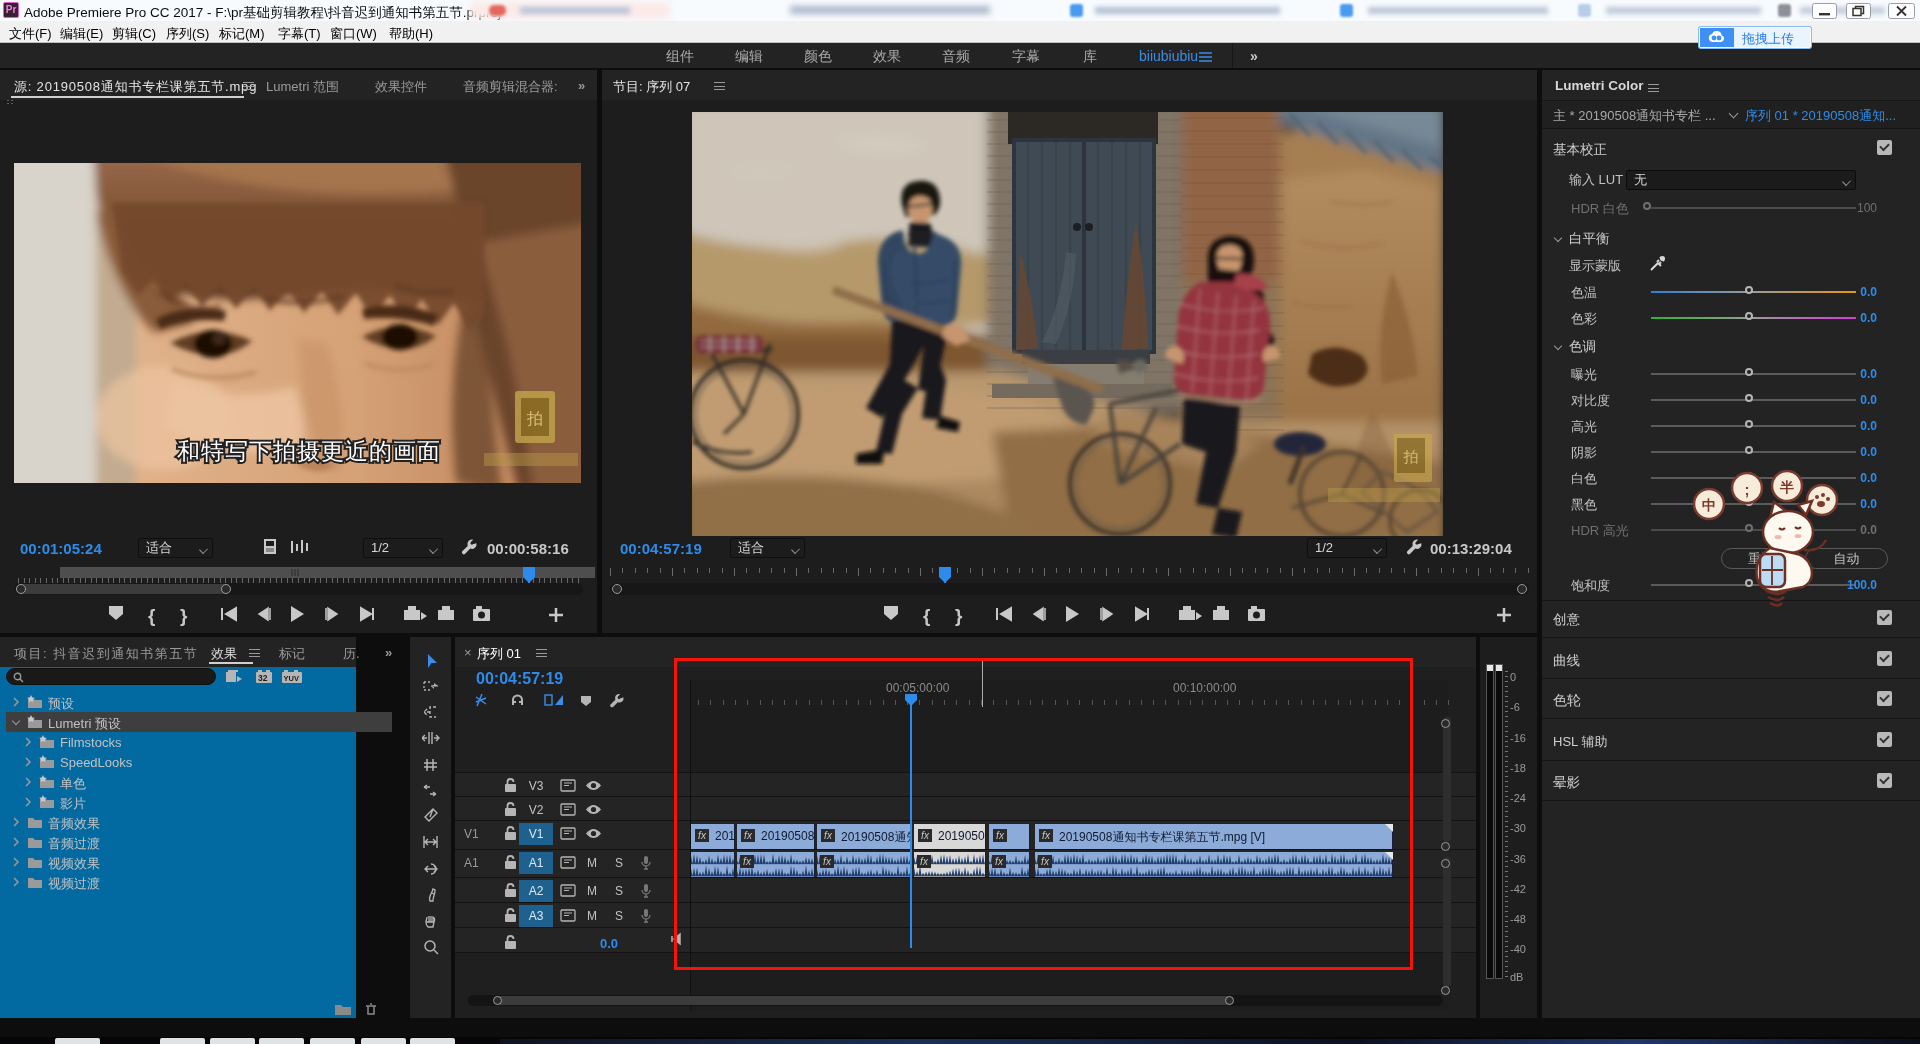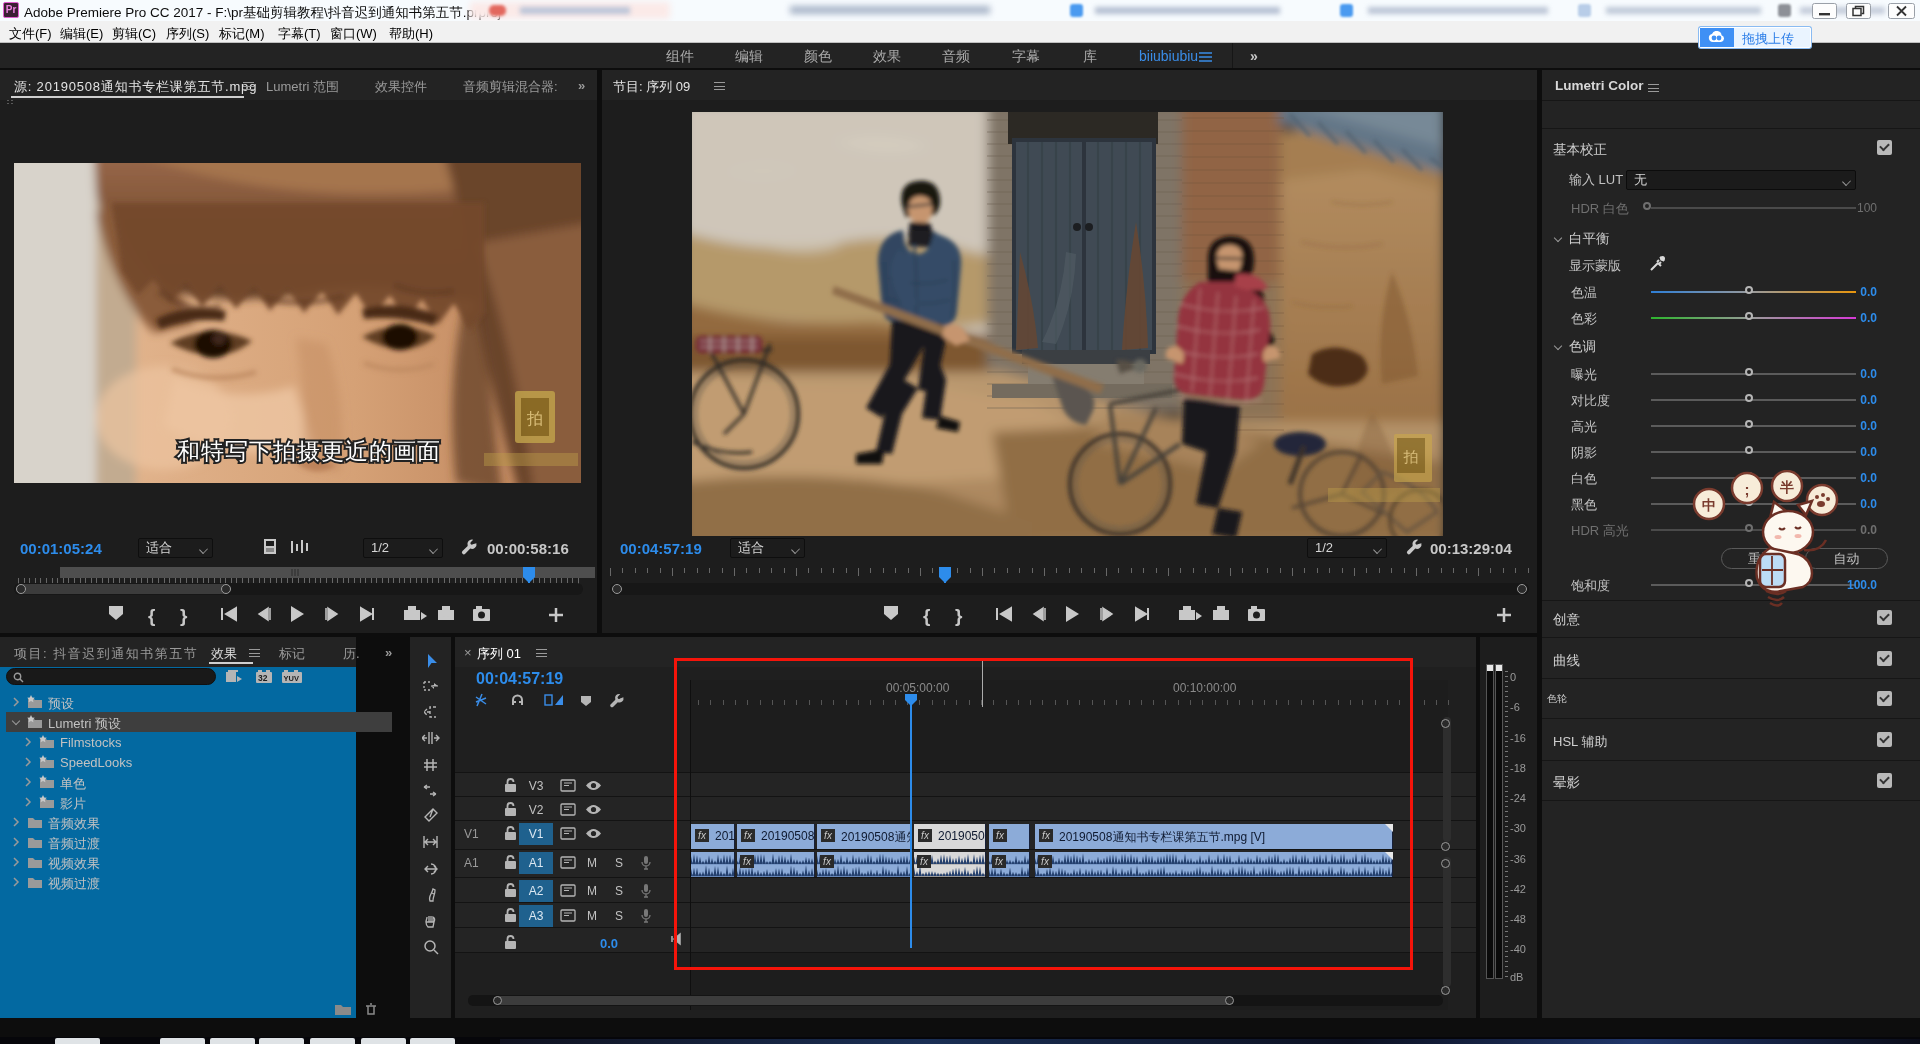--- a/index.html
+++ b/index.html
@@ -319,21 +319,21 @@
             <circle cx="481.5" cy="17" r="3.5" fill="#1d1d1d"></circle>
             <rect x="476" y="8" width="6" height="3"></rect>
           </g>
           <path d="M556 10 v14 M549 17 h14" stroke="#c8c8c8" stroke-width="2.5"></path>
         </svg>
       </div>
 </div>
 
 <div class="panel" id="progpanel" style="left:602px;top:70px;width:935px;height:563px;background:#1d1d1d">
   <div class="tabbar">
-        <span class="tab act" style="left:11px;color:#e3e3e3">节目: 序列 09</span>
+        <span class="tab act" style="left:11px;color:#e3e3e3">节目: 序列 07</span>
         <div class="ham" style="left:112px;top:12px"></div>
       </div>
   <svg class="abs" id="streetsvg" style="left:90px;top:42px" width="751" height="424" viewBox="0 0 751 424">
         <defs>
           <filter id="sb" x="-5%" y="-5%" width="110%" height="110%">
             <feGaussianBlur stdDeviation="6"></feGaussianBlur>
           </filter>
           <filter id="sb2" x="-20%" y="-20%" width="140%" height="140%">
             <feGaussianBlur stdDeviation="2"></feGaussianBlur>
           </filter>
@@ -649,20 +649,25 @@
           </g>
           <path d="M729 10 v14 M722 17 h14" stroke="#c8c8c8" stroke-width="2.5"></path>
         </svg>
       </div>
 </div>
 
 <div class="panel" id="lumetri" style="left:1542px;top:70px;width:378px;height:948px;background:#232323;color:#c2c2c2">
   <div class="abs" style="left:13px;top:8px;font-size:13.5px;font-weight:bold;color:#d8d8d8">Lumetri Color</div>
   <div class="ham" style="left:106px;top:14px"></div>
   <div class="sep" style="top:30px"></div>
+  <div class="abs" style="left:0;top:31px;width:378px;height:27px;background:#202020">
+    <span class="abs" style="left:11px;top:6px;font-size:13px;color:#a8a8a8">主 * 20190508通知书专栏 ...</span>
+    <span class="abs" style="left:188px;top:9px;width:7px;height:7px;border-left:1.5px solid #9a9a9a;border-bottom:1.5px solid #9a9a9a;transform:rotate(-45deg)"></span>
+    <span class="abs" style="left:203px;top:6px;font-size:13px;color:#2d8ceb">序列 01 * 20190508通知...</span>
+  </div>
   <div class="sep" style="top:58px"></div>
   <div class="abs" style="left:11px;top:71px;font-size:13.5px;color:#cfcfcf">基本校正</div>
       <div class="cb" style="top:70px"></div>
   <div class="abs" style="left:27px;top:101px;font-size:13px">输入 LUT</div>
   <div class="dd" style="left:84px;top:100px;width:230px;background:#1b1b1b;border-color:#0c0c0c">无<span class="ch"></span></div>
   <div class="lrow" style="top:130px;color:#6f6f6f">
         <span class="llab">HDR 白色</span>
     <div class="sl" style="background:#4a4a4a"></div>
         <div class="knob" style="left:101px;border-color:#6f6f6f"></div>
     <span class="val" style="color:#6f6f6f;font-weight:normal">100</span>
@@ -738,21 +743,21 @@
         <div class="knob"></div>
         <span class="val">100.0</span>
       </div>
   <div class="sep" style="top:530px"></div>
   <div class="abs" style="left:11px;top:541px;font-size:13.5px;color:#cfcfcf">创意</div>
       <div class="cb" style="top:540px"></div>
   <div class="sep" style="top:567px"></div>
   <div class="abs" style="left:11px;top:582px;font-size:13.5px;color:#cfcfcf">曲线</div>
       <div class="cb" style="top:581px"></div>
   <div class="sep" style="top:608px"></div>
-  <div class="abs" style="left:5px;top:622px;font-size:10px;color:#cfcfcf">色轮</div>
+  <div class="abs" style="left:11px;top:622px;font-size:14px;color:#cfcfcf">色轮</div>
       <div class="cb" style="top:621px"></div>
   <div class="sep" style="top:648px"></div>
   <div class="abs" style="left:11px;top:663px;font-size:13px;color:#cfcfcf">HSL 辅助</div>
       <div class="cb" style="top:662px"></div>
   <div class="sep" style="top:690px"></div>
   <div class="abs" style="left:11px;top:704px;font-size:13.5px;color:#cfcfcf">晕影</div>
       <div class="cb" style="top:703px"></div>
   <div class="sep" style="top:730px"></div>
 
   <svg class="abs" style="left:140px;top:400px" width="220" height="215" viewBox="0 0 220 215" id="catsvg">

